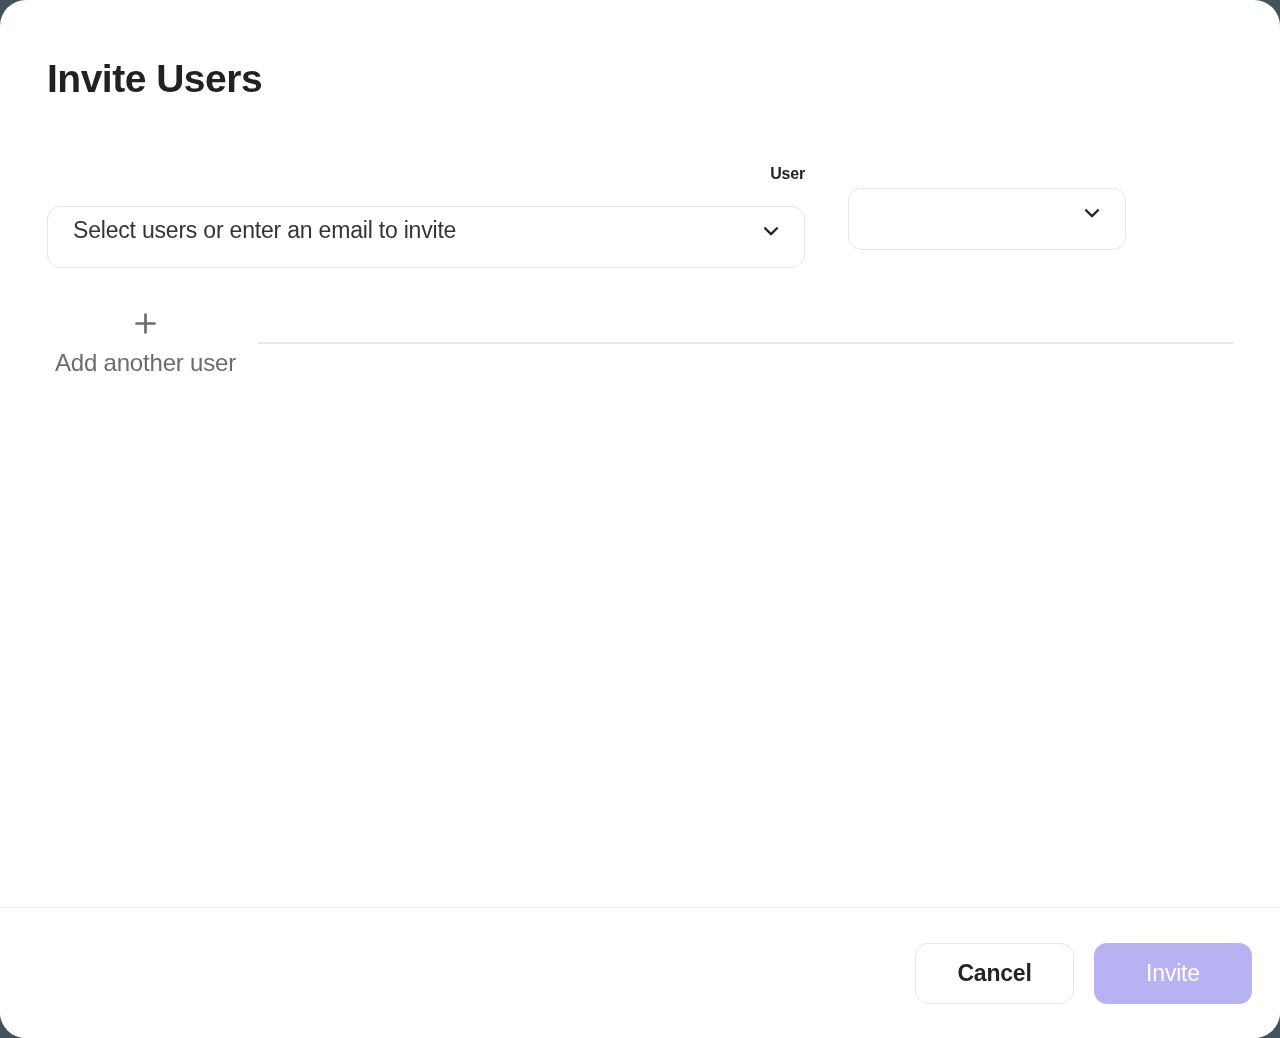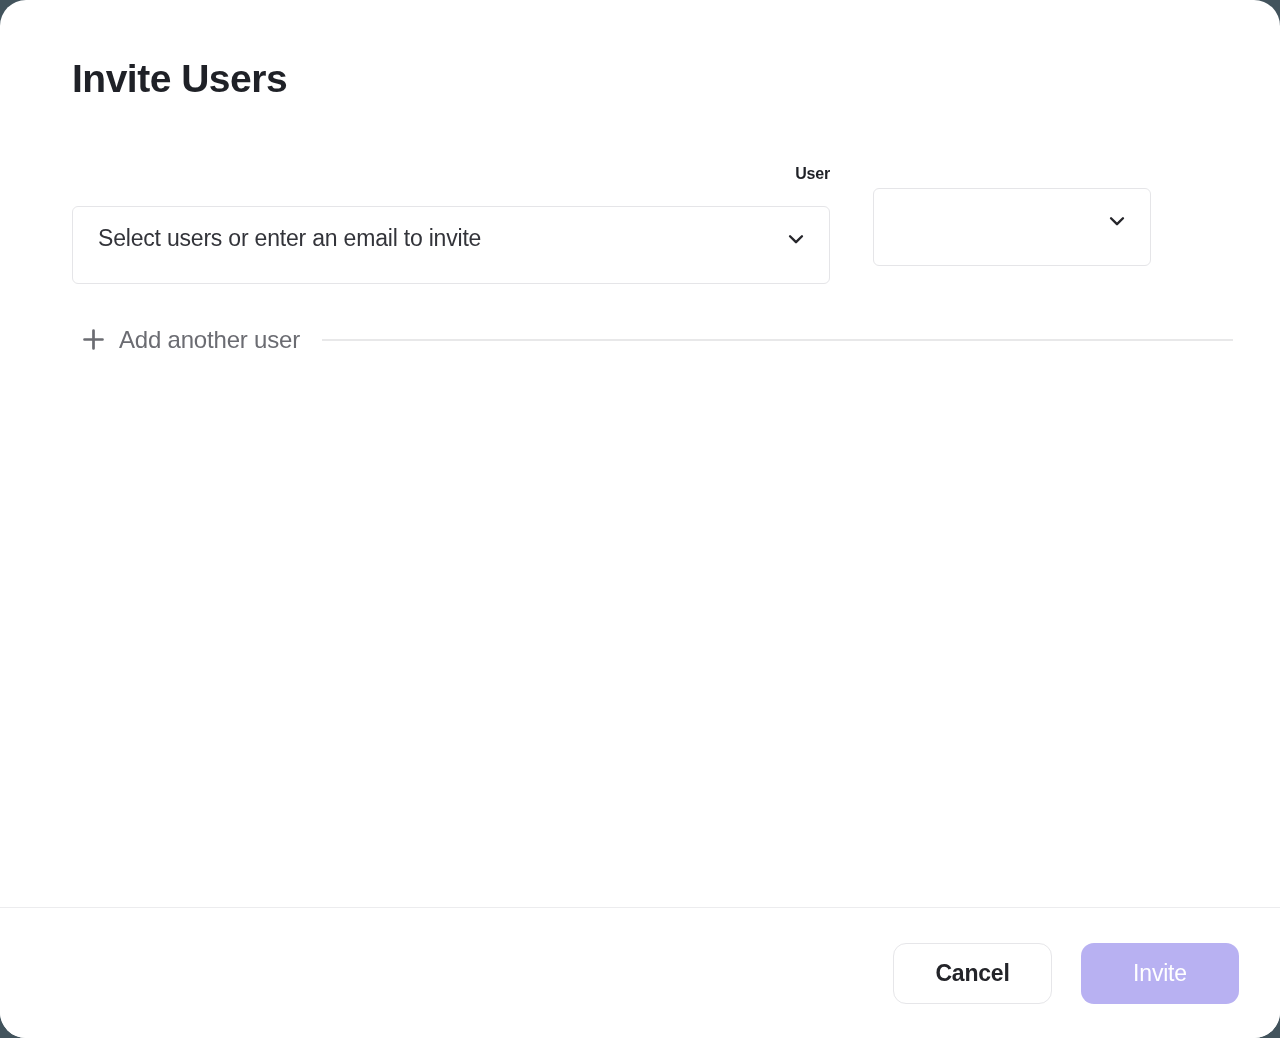--- a/index.html
+++ b/index.html
@@ -25,21 +25,20 @@
   }
   .modal{
     position:absolute;
     inset:0;
     background:var(--surface);
     border-radius:26px;
     overflow:hidden;
   }
   .modal-body{
     padding:56px 47px 0 47px;
-    margin-left:25px;
   }
   .dialog-title{
     font-size:39px;
     font-weight:700;
     letter-spacing:-0.5px;
     color:var(--text-primary);
     line-height:1.2;
   }
   .fields-row{
     display:flex;
@@ -51,25 +50,25 @@
   .field-group-role{width:278px;}
   .field-label{
     font-size:16px;
     font-weight:700;
     color:var(--text-primary);
     letter-spacing:-0.2px;
     text-align:right;
   }
   .select-control{
     margin-top:23px;
-    height:78px;
+    height:62px;
     width:100%;
     background:var(--surface);
     border:1px solid var(--border-input);
-    border-radius:6px;
+    border-radius:13px;
     display:flex;
     align-items:center;
     justify-content:space-between;
     padding:0 22px 12px 25px;
     cursor:pointer;
   }
   .select-placeholder{
     font-size:23px;
     color:var(--text-input);
     letter-spacing:-0.2px;
@@ -90,20 +89,21 @@
   }
   .add-user-btn{
     display:flex;
     align-items:center;
     gap:12px;
     background:none;
     border:none;
     cursor:pointer;
     font-family:inherit;
     padding:0 0 0 8px;
+    flex-direction:column;
   }
   .plus-icon{
     width:27px;
     height:27px;
     display:block;
   }
   .add-user-label{
     font-size:24px;
     color:var(--text-muted);
     letter-spacing:-0.2px;
@@ -118,22 +118,22 @@
   .modal-footer{
     position:absolute;
     left:0;
     right:0;
     bottom:0;
     height:131px;
     border-top:1px solid var(--footer-divider);
     display:flex;
     align-items:center;
     justify-content:flex-end;
-    gap:29px;
-    padding-right:41px;
+    gap:20px;
+    padding-right:28px;
     background:var(--surface);
   }
   .btn{
     height:61px;
     border-radius:13px;
     font-family:inherit;
     font-size:23px;
     letter-spacing:-0.2px;
     cursor:pointer;
     display:inline-flex;

